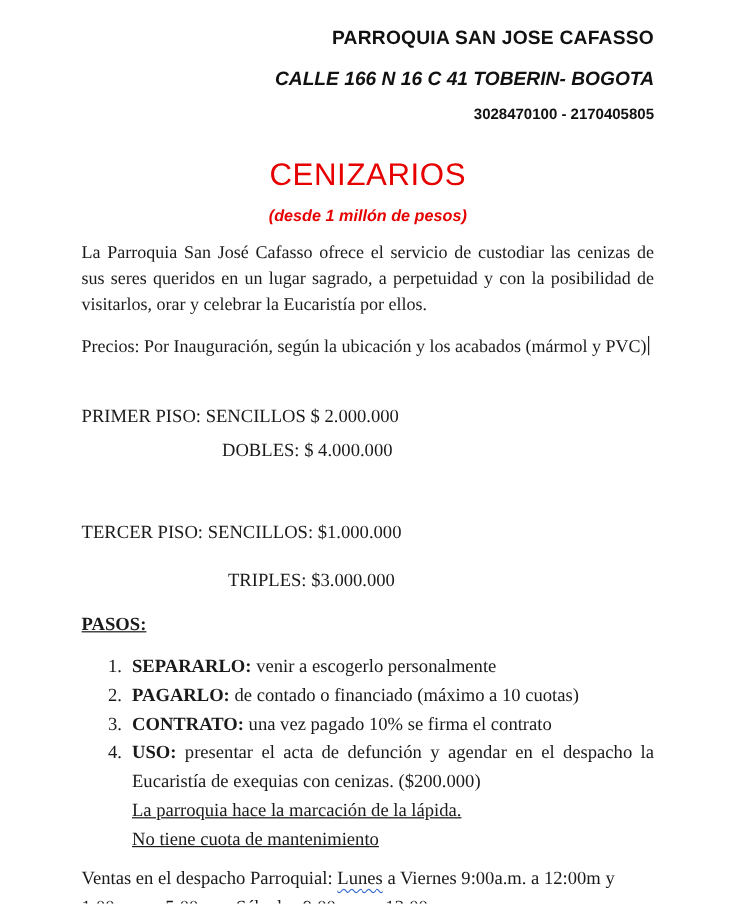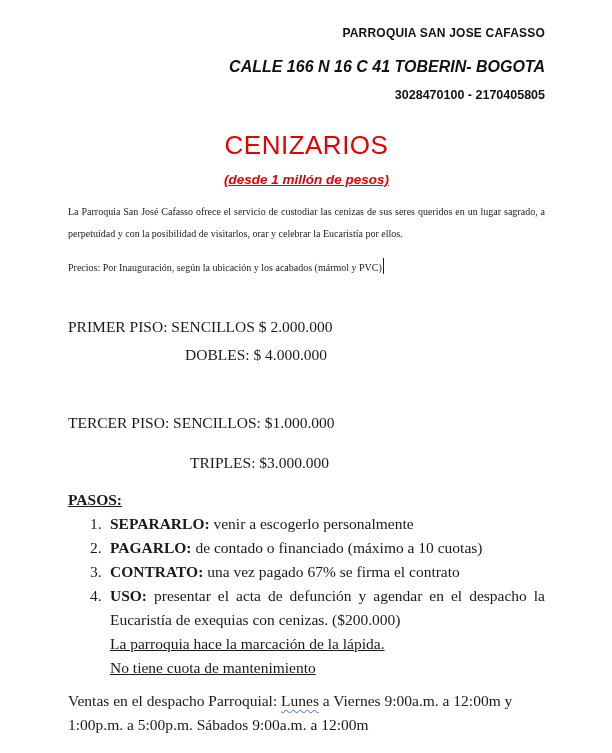--- a/index.html
+++ b/index.html
@@ -9,57 +9,56 @@
     box-sizing:border-box;
     width:612px; height:753px;
     padding:23px 67px 20px 68px;
     background:#ffffff;
     font-family:"Liberation Serif", serif;
     color:#1a1a1a;
   }
 
   
   .doc-header { text-align:right; font-family:"Liberation Sans", sans-serif; font-weight:bold; color:#111; }
-  .org-name  { font-size:12px; line-height:20px; letter-spacing:0.2px; }
+  .org-name  { font-size:16px; line-height:20px; letter-spacing:0.2px; }
   .org-addr  { font-size:16px; line-height:16px; font-style:italic; margin-top:16px; }
   .org-phone { font-size:12.5px; line-height:16px; margin-top:12px; }
 
   
   .title-main {
     text-align:center; margin-top:29px;
     font-family:"Liberation Sans", sans-serif;
     font-size:26px; line-height:26px; font-weight:500;
     color:var(--accent,#e60000); letter-spacing:0.5px;
   }
   .title-sub {
     text-align:center; margin-top:13px;
     font-family:"Liberation Sans", sans-serif;
     font-size:13.5px; line-height:17px; font-weight:bold; font-style:italic;
     color:var(--accent,#e60000);
-    text-decoration:underline;
   }
 
   
-  .para { font-size:10px; line-height:21.5px; text-align:justify; margin:13px 0 0 0; }
+  .para { font-size:15px; line-height:21.5px; text-align:justify; margin:13px 0 0 0; }
   .caret {
     display:inline-block; width:1px; height:16px;
     background:#222; vertical-align:-3px; margin-left:1px;
   }
 
   .price-block-1 { margin-top:34px; }
   .price-block-2 { margin-top:40px; }
   .price-row { font-size:15.5px; line-height:28px; }
   .price-row .lbl { font-weight:normal; }
   .indent-a { padding-left:117px; }
   .indent-b { padding-left:122px;margin-top:12px; }
 
   .pasos-heading { margin-top:13px; font-size:15.5px; line-height:19px; font-weight:bold; }
   .pasos-heading span { text-decoration:underline; }
 
-  .steps { margin-top:3px; }
+  .steps { margin-top:14px; }
   .step-row { font-size:15.5px; line-height:24px; padding-left:42px; text-indent:-20px; text-align:justify; }
   .step-num { display:inline-block; min-width:20px; text-indent:0; }
   .step-label { font-weight:bold; }
   .step-cont { font-size:15.5px; line-height:24px; padding-left:42px;text-decoration:underline; }
 
   .footer-para { font-size:15.5px; line-height:24px; margin-top:9px; }
   .flagged {
     text-decoration:underline;
     text-decoration-style:wavy;
     text-decoration-color:var(--flag,#3b6fd4);
@@ -113,21 +112,21 @@
     <div class="step-row">
       <span class="step-num">1.</span><span class="step-label">SEPARARLO:</span>
       <span class="step-text">venir a escogerlo personalmente</span>
     </div>
     <div class="step-row">
       <span class="step-num">2.</span><span class="step-label">PAGARLO:</span>
       <span class="step-text">de contado o financiado (máximo a 10 cuotas)</span>
     </div>
     <div class="step-row">
       <span class="step-num">3.</span><span class="step-label">CONTRATO:</span>
-      <span class="step-text">una vez pagado 67% se firma el contrato</span>
+      <span class="step-text">una vez pagado 10% se firma el contrato</span>
     </div>
     <div class="step-row">
       <span class="step-num">4.</span><span class="step-label">USO:</span>
       <span class="step-text">presentar el acta de defunción y agendar en el despacho la Eucaristía de exequias con cenizas. ($200.000)</span>
     </div>
     <div class="step-cont">La parroquia hace la marcación de la lápida.</div>
     <div class="step-cont">No tiene cuota de mantenimiento</div>
   </div>
 
   <p class="footer-para">

